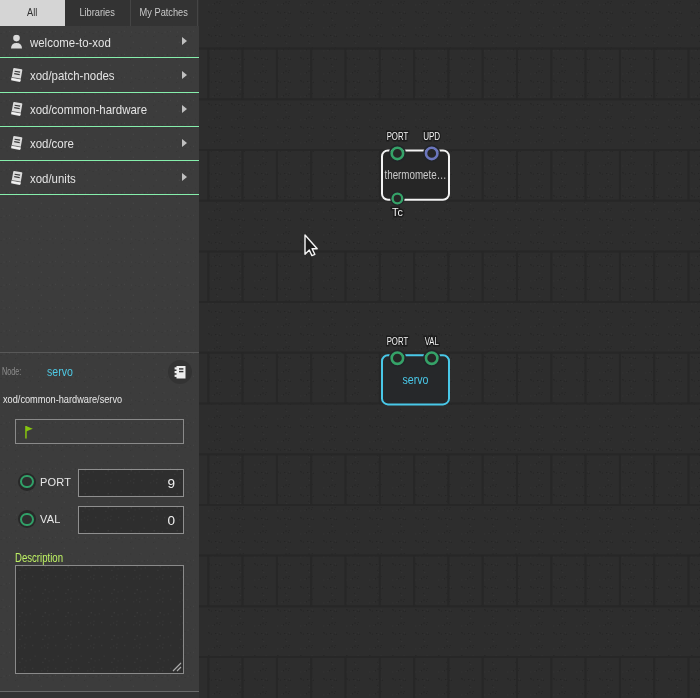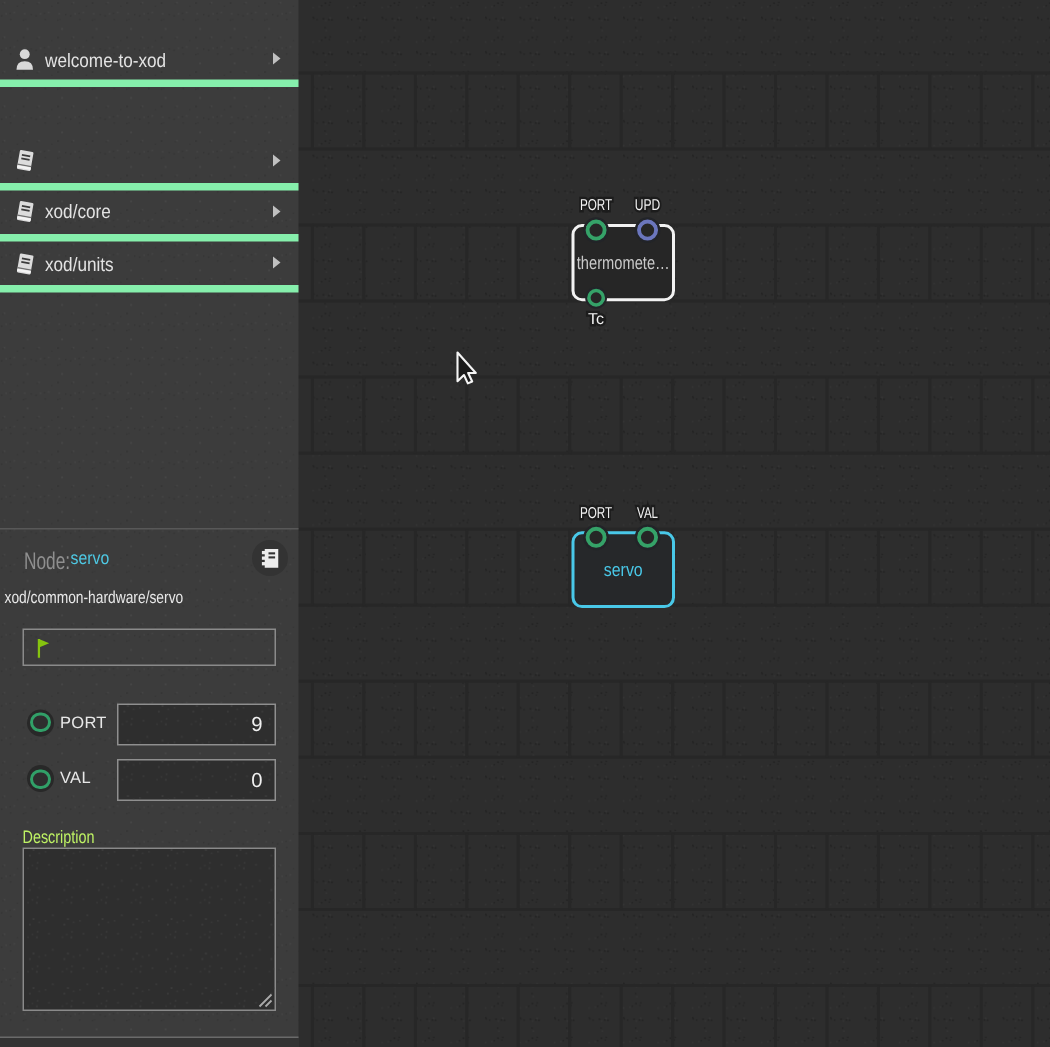--- a/index.html
+++ b/index.html
@@ -5,21 +5,21 @@
   font-family:"Liberation Sans",sans-serif}
 #wrap{position:relative;width:700px;height:698px}
 #canvas{position:absolute;left:0;top:0}
 #panel{position:absolute;left:0;top:0;width:199px;height:698px;background:#3c3c3c}
 #pnoise{position:absolute;left:0;top:0;pointer-events:none}
 #tabs{position:absolute;left:0;top:0;width:199px;height:26px;background:#333;display:flex}
 .tab{height:26px;display:flex;align-items:center;justify-content:center;
   font-size:11px;color:#c9c9c9;border-right:1px solid #454545}
 .tab span{display:inline-block;transform:scaleX(0.84);transform-origin:center;position:relative;top:-1.5px}
 .tab.active{background:#d5d5d5;color:#2f2f2f;border-right:none}
-.row{position:absolute;left:0;width:199px;border-bottom:5px solid #86efac}
+.row{position:absolute;left:0;width:199px;border-bottom:1px solid #86efac}
 .ricon{position:absolute;left:10px;top:50%;transform:translateY(-50%);line-height:0}
 .rtxt{position:absolute;left:30px;top:50%;transform:translateY(-50%) ;
   font-size:13px;color:#e3e3e3;white-space:pre}
 .rtxt i{font-style:normal;display:inline-block;transform:scaleX(0.88);transform-origin:left}
 .arr{position:absolute;right:12px;top:50%;margin-top:-4.5px;width:0;height:0;
   border-left:5.5px solid #c0c0c0;border-top:4.5px solid transparent;border-bottom:4.5px solid transparent}
 .abs{position:absolute}
 .sx{display:inline-block;transform-origin:left;white-space:pre}
 #insp-sep{position:absolute;left:0;top:352px;width:199px;height:1px;background:#585858}
 #bot-sep{position:absolute;left:0;top:691px;width:199px;height:1px;background:#6a6a6a}
@@ -105,38 +105,63 @@
 <circle cx="431.7" cy="358.2" r="7.7" fill="none" stroke="#222428" stroke-width="1.8"></circle>
       <circle cx="431.7" cy="358.2" r="5.7" fill="#262626" stroke="#35a268" stroke-width="2.6"></circle>
 <text x="397.4" y="345.0" text-anchor="middle" font-size="10.5" fill="#f2f2f2" stroke="#1c1c1c" stroke-width="3.2" paint-order="stroke" textLength="21.5" lengthAdjust="spacingAndGlyphs">PORT</text>
 <text x="431.7" y="345.0" text-anchor="middle" font-size="10.5" fill="#f2f2f2" stroke="#1c1c1c" stroke-width="3.2" paint-order="stroke" textLength="14" lengthAdjust="spacingAndGlyphs">VAL</text>
 <path d="M305 235 V254.2 L309.3 250 L311.9 255.6 L314.8 254.3 L312.1 248.7 L317.2 248.7 Z" fill="#1b1b1b" stroke="#f5f5f5" stroke-width="1.4" stroke-linejoin="round"></path>
 </svg>
 <div id="panel">
 <svg id="pnoise" width="199" height="698" xmlns="http://www.w3.org/2000/svg">
         <rect width="199" height="698" fill="url(#noisep)"></rect>
       </svg>
+<div id="tabs">
+<div class="tab active" style="width:65px">
+          <span>All</span>
+        </div>
+<div class="tab" style="width:66px">
+          <span>Libraries</span>
+        </div>
+<div class="tab" style="width:67px">
+          <span>My Patches</span>
+        </div>
+</div>
 <div class="row" style="top:26px;height:32.4px">
 <span class="ricon"><svg width="13" height="15" viewBox="0 0 13 15">
             <circle cx="6.5" cy="3.6" r="3.3" fill="#d9d9d9"></circle>
             <path d="M1 14 q0 -5.6 5.5 -5.6 q5.5 0 5.5 5.6 z" fill="#d9d9d9"></path>
           </svg></span>
         <span class="rtxt"><i>welcome-to-xod</i></span>
         <span class="arr"></span>
       </div>
+<div class="row" style="top:58.4px;height:34.4px">
+<span class="ricon"><svg width="14" height="16" viewBox="0 0 14 16">
+            <g transform="rotate(10 7 8)">
+              <rect x="2.2" y="1.6" width="9.2" height="12.8" rx="0.8" fill="#dcdcdc"></rect>
+              <rect x="4" y="4.1" width="5.6" height="1.2" fill="#3a3a3a"></rect>
+              <rect x="4" y="6.5" width="5.6" height="1.2" fill="#3a3a3a"></rect>
+              <rect x="2.2" y="10.9" width="9.2" height="0.9" fill="#707070"></rect>
+              <rect x="2.2" y="12" width="9.2" height="1.6" fill="#f4f4f4"></rect>
+            </g>
+          </svg></span>
+        <span class="rtxt"><i>xod/patch-nodes</i></span>
+        <span class="arr"></span>
+      </div>
 <div class="row" style="top:92.8px;height:34.1px">
 <span class="ricon"><svg width="14" height="16" viewBox="0 0 14 16">
             <g transform="rotate(10 7 8)">
               <rect x="2.2" y="1.6" width="9.2" height="12.8" rx="0.8" fill="#dcdcdc"></rect>
               <rect x="4" y="4.1" width="5.6" height="1.2" fill="#3a3a3a"></rect>
               <rect x="4" y="6.5" width="5.6" height="1.2" fill="#3a3a3a"></rect>
               <rect x="2.2" y="10.9" width="9.2" height="0.9" fill="#707070"></rect>
               <rect x="2.2" y="12" width="9.2" height="1.6" fill="#f4f4f4"></rect>
             </g>
           </svg></span>
+        <span class="rtxt"><i>xod/common-hardware</i></span>
         <span class="arr"></span>
       </div>
 <div class="row" style="top:126.9px;height:34.1px">
 <span class="ricon"><svg width="14" height="16" viewBox="0 0 14 16">
             <g transform="rotate(10 7 8)">
               <rect x="2.2" y="1.6" width="9.2" height="12.8" rx="0.8" fill="#dcdcdc"></rect>
               <rect x="4" y="4.1" width="5.6" height="1.2" fill="#3a3a3a"></rect>
               <rect x="4" y="6.5" width="5.6" height="1.2" fill="#3a3a3a"></rect>
               <rect x="2.2" y="10.9" width="9.2" height="0.9" fill="#707070"></rect>
               <rect x="2.2" y="12" width="9.2" height="1.6" fill="#f4f4f4"></rect>
@@ -152,21 +177,21 @@
               <rect x="4" y="4.1" width="5.6" height="1.2" fill="#3a3a3a"></rect>
               <rect x="4" y="6.5" width="5.6" height="1.2" fill="#3a3a3a"></rect>
               <rect x="2.2" y="10.9" width="9.2" height="0.9" fill="#707070"></rect>
               <rect x="2.2" y="12" width="9.2" height="1.6" fill="#f4f4f4"></rect>
             </g>
           </svg></span>
         <span class="rtxt"><i>xod/units</i></span>
         <span class="arr"></span>
       </div>
 <div id="insp-sep"></div>
-<div class="abs" style="left:16px;top:365.5px;font-size:16px;color:#8f8f8f"><span class="sx" style="transform:scaleX(0.72)">Node:&nbsp;</span></div>
+<div class="abs" style="left:2px;top:365.5px;font-size:10px;color:#8f8f8f"><span class="sx" style="transform:scaleX(0.72)">Node:&nbsp;</span></div>
 <div class="abs" style="left:47px;top:365px;font-size:12px;color:#4ec9e4"><span class="sx" style="transform:scaleX(0.88)">servo</span></div>
 <div class="abs" style="left:168px;top:359.5px;line-height:0"><svg width="24" height="24" viewBox="0 0 24 24">
           <circle cx="12" cy="12" r="12" fill="#333333"></circle>
           <rect x="8.5" y="6" width="9" height="12.5" fill="#ededed"></rect>
           <rect x="6.6" y="7.3" width="2.8" height="2.2" fill="#ededed"></rect>
           <rect x="6.6" y="11" width="2.8" height="2.2" fill="#ededed"></rect>
           <rect x="6.6" y="14.7" width="2.8" height="2.2" fill="#ededed"></rect>
           <rect x="11" y="8.2" width="4.4" height="1.4" fill="#333"></rect>
           <rect x="11" y="10.9" width="4.4" height="1.4" fill="#333"></rect>
         </svg></div>

